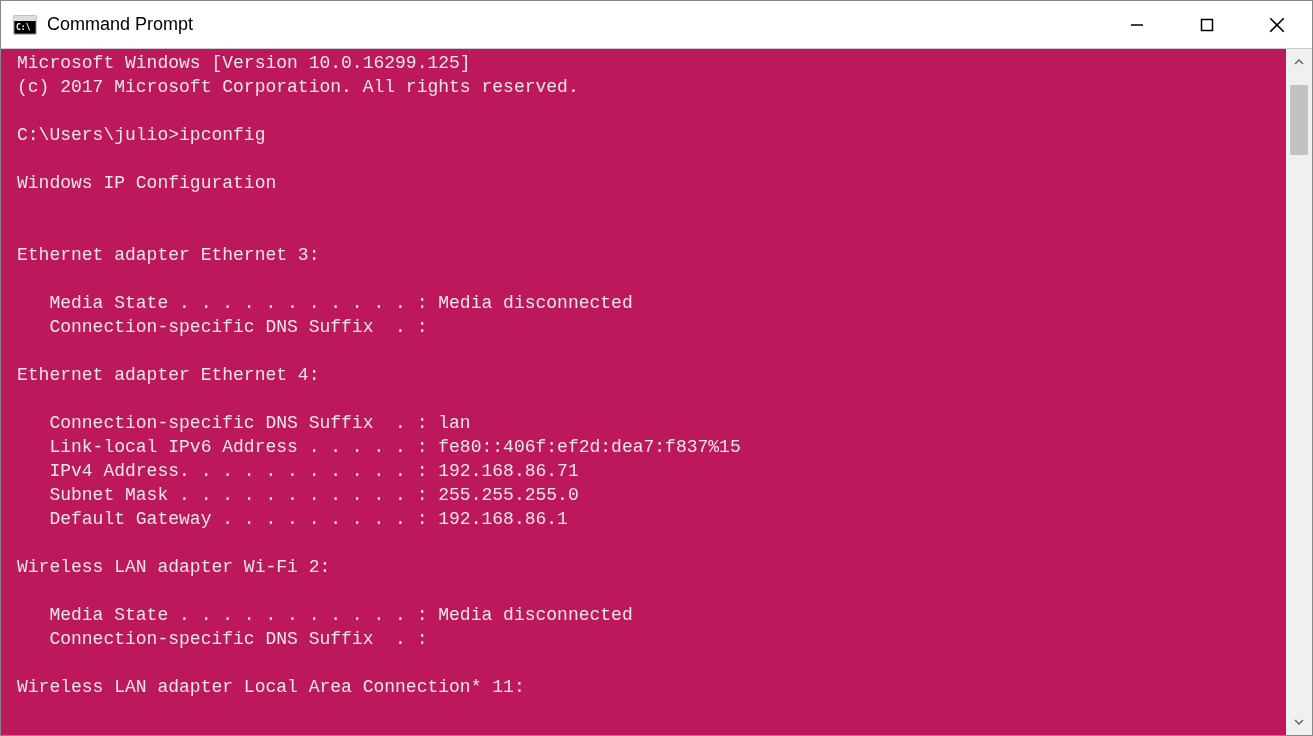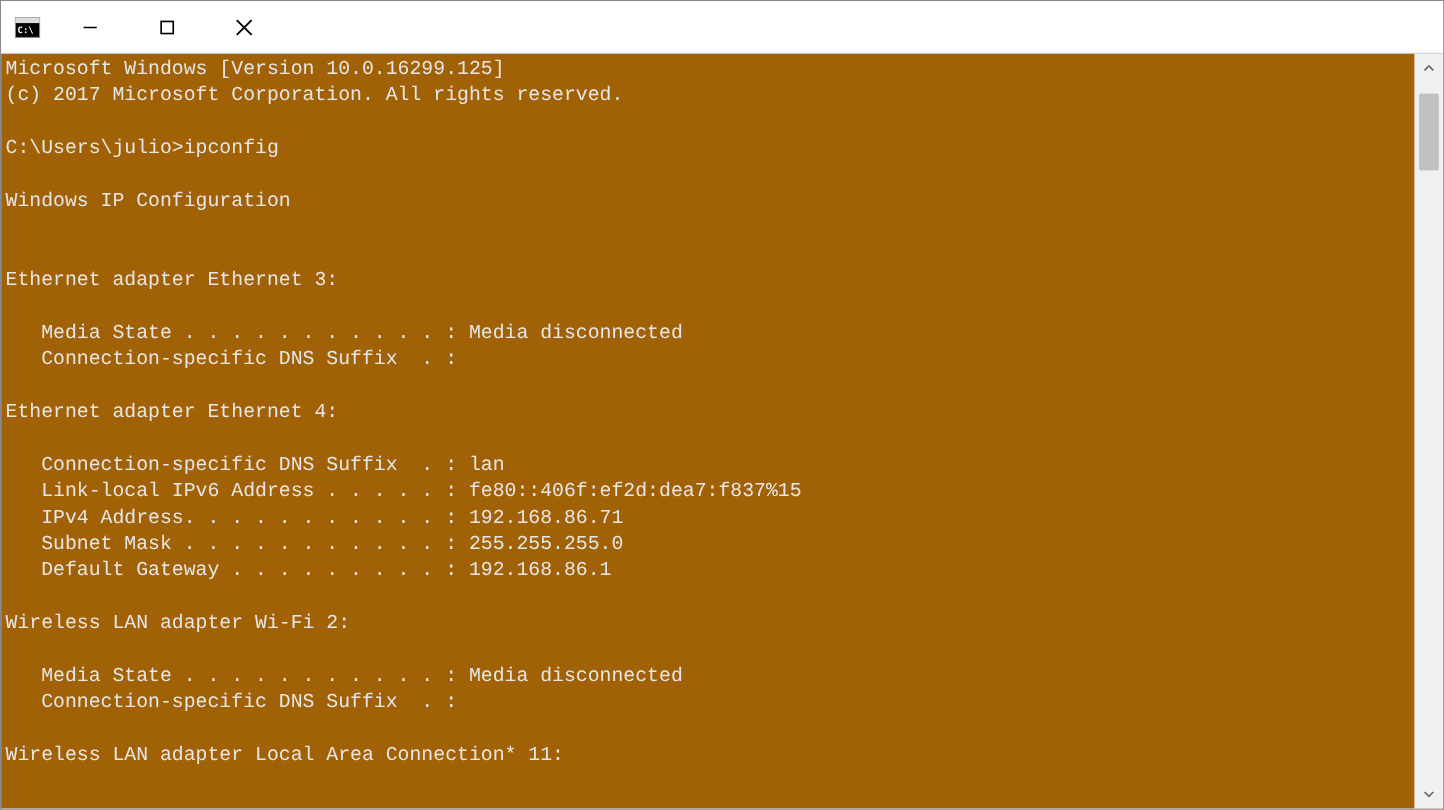--- a/index.html
+++ b/index.html
@@ -52,26 +52,26 @@
       stroke: #000;
       stroke-width: 1.5;
       fill: none;
     }
     .body-row {
       display: flex;
       height: calc(100% - 48px);
     }
     .console {
       flex: 1;
-      background: #a16207;
+      background: #be185d;
       color: #e6e6e6;
       font-family: Consolas, "Courier New", monospace;
       font-size: 18px;
       line-height: 24px;
-      padding: 2px 4px;
+      padding: 2px 16px;
       white-space: pre;
       overflow: hidden;
     }
     .scrollbar {
       width: 26px;
       background: #f0f0f0;
       position: relative;
       display: flex;
       flex-direction: column;
       align-items: center;
@@ -103,20 +103,21 @@
 <body>
 
 <div class="titlebar">
   <span class="app-icon">
     <svg width="24" height="24" viewBox="0 0 24 24">
       <rect x="1" y="3" width="22" height="18" fill="#000" stroke="#888" stroke-width="1"></rect>
       <rect x="1" y="3" width="22" height="5" fill="#ddd"></rect>
       <text x="3" y="17" fill="#fff" font-family="Consolas,monospace" font-size="8" font-weight="bold">C:\</text>
     </svg>
   </span>
+  <span class="title-text">Command Prompt</span>
   <div class="win-controls">
     <div class="win-btn">
       <svg width="16" height="16" viewBox="0 0 16 16">
           <line x1="2" y1="8" x2="14" y2="8"></line>
         </svg>
     </div>
     <div class="win-btn">
       <svg width="16" height="16" viewBox="0 0 16 16">
           <rect x="2.5" y="2.5" width="11" height="11"></rect>
         </svg>

